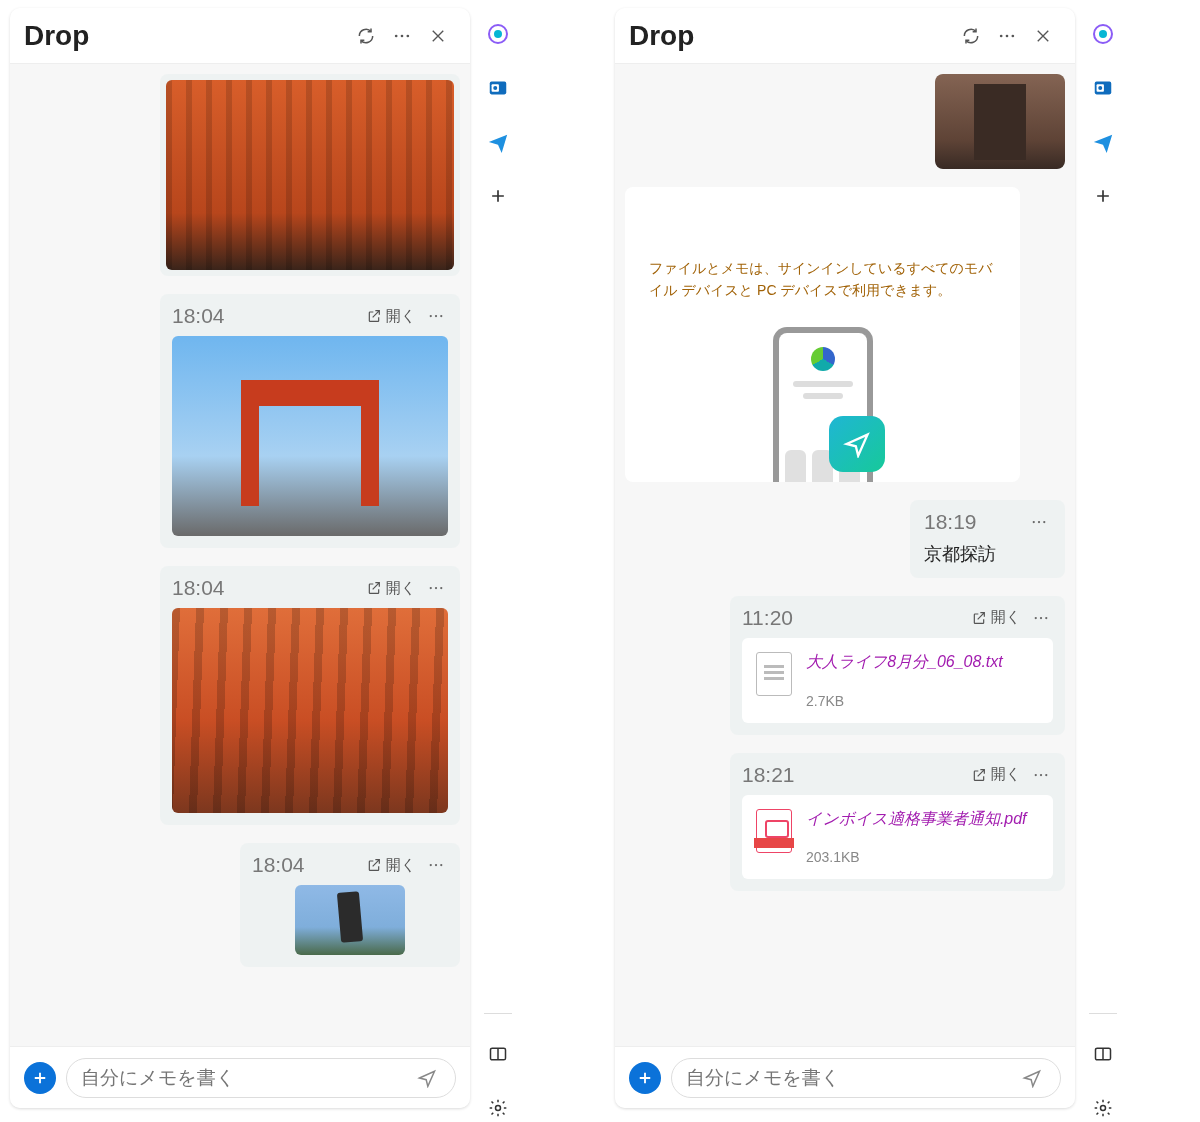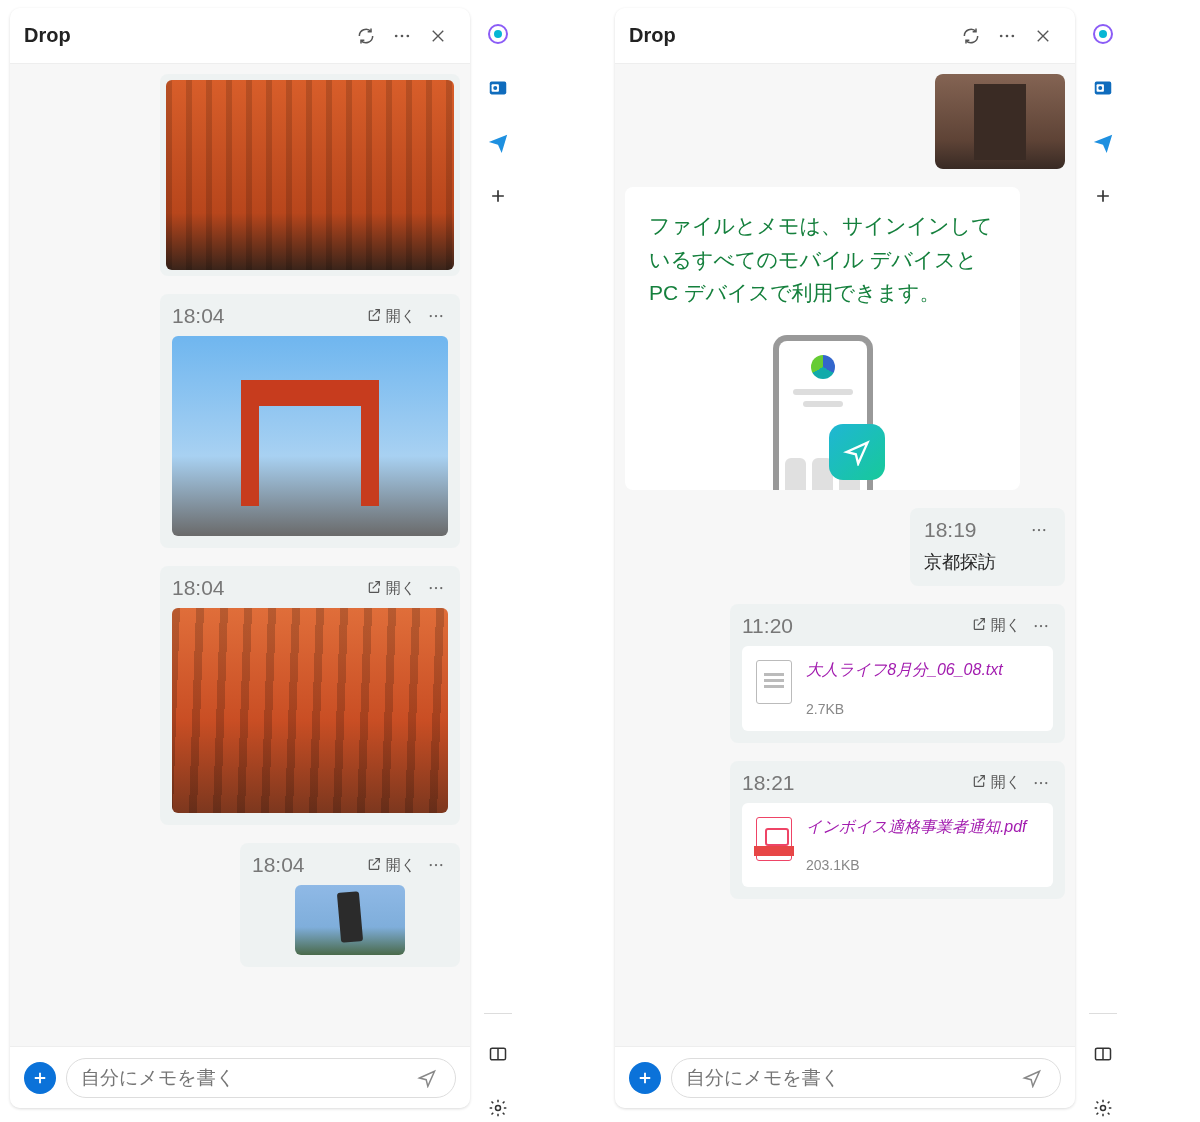--- a/index.html
+++ b/index.html
@@ -30,21 +30,21 @@
 }
 .drop-header {
   height: 56px;
   background: #fff;
   display: flex;
   align-items: center;
   padding: 0 14px;
   border-bottom: 1px solid #eee;
 }
 .drop-header .title {
-  font-size: 20px;
+  font-size: 28px;
   font-weight: 600;
   color: #222;
   flex: 1;
 }
 .hdr-btn {
   width: 36px; height: 36px;
   display: flex; align-items: center; justify-content: center;
   cursor: pointer;
   color: #555;
 }
@@ -70,20 +70,21 @@
   margin-bottom: 8px;
   gap: 8px;
 }
 .card-head .ts {
   font-size: 21px;
   color: #777;
   flex: 1;
 }
 .open-btn {
   display: flex;
+  align-items: center;
   gap: 4px;
   color: #555;
   font-size: 15px;
   cursor: pointer;
 }
 .dots-btn {
   width: 24px; height: 24px;
   display: flex; align-items: center; justify-content: center;
   color: #666;
   cursor: pointer;
@@ -112,23 +113,24 @@
 .img-only .thumb.small-shrine::before { content:""; position:absolute; left:30%; right:30%; top:10%; bottom:10%; background:#3a2b24; }
 .info-card {
   background: #fff;
   border-radius: 8px;
   align-self: flex-start;
   width: 395px;
   padding: 22px 24px 0 24px;
   overflow: hidden;
 }
 .info-card .txt {
-  font-size: 21px;
-  color: #15803d;
+  font-size: 14px;
+  color: #a16207;
   line-height: 1.6;
+  margin-top: 48px;
 }
 .info-card .illus {
   margin-top: 20px;
   height: 160px;
   display: flex;
   justify-content: center;
   align-items: flex-end;
 }
 .phone {
   width: 100px; height: 155px;

